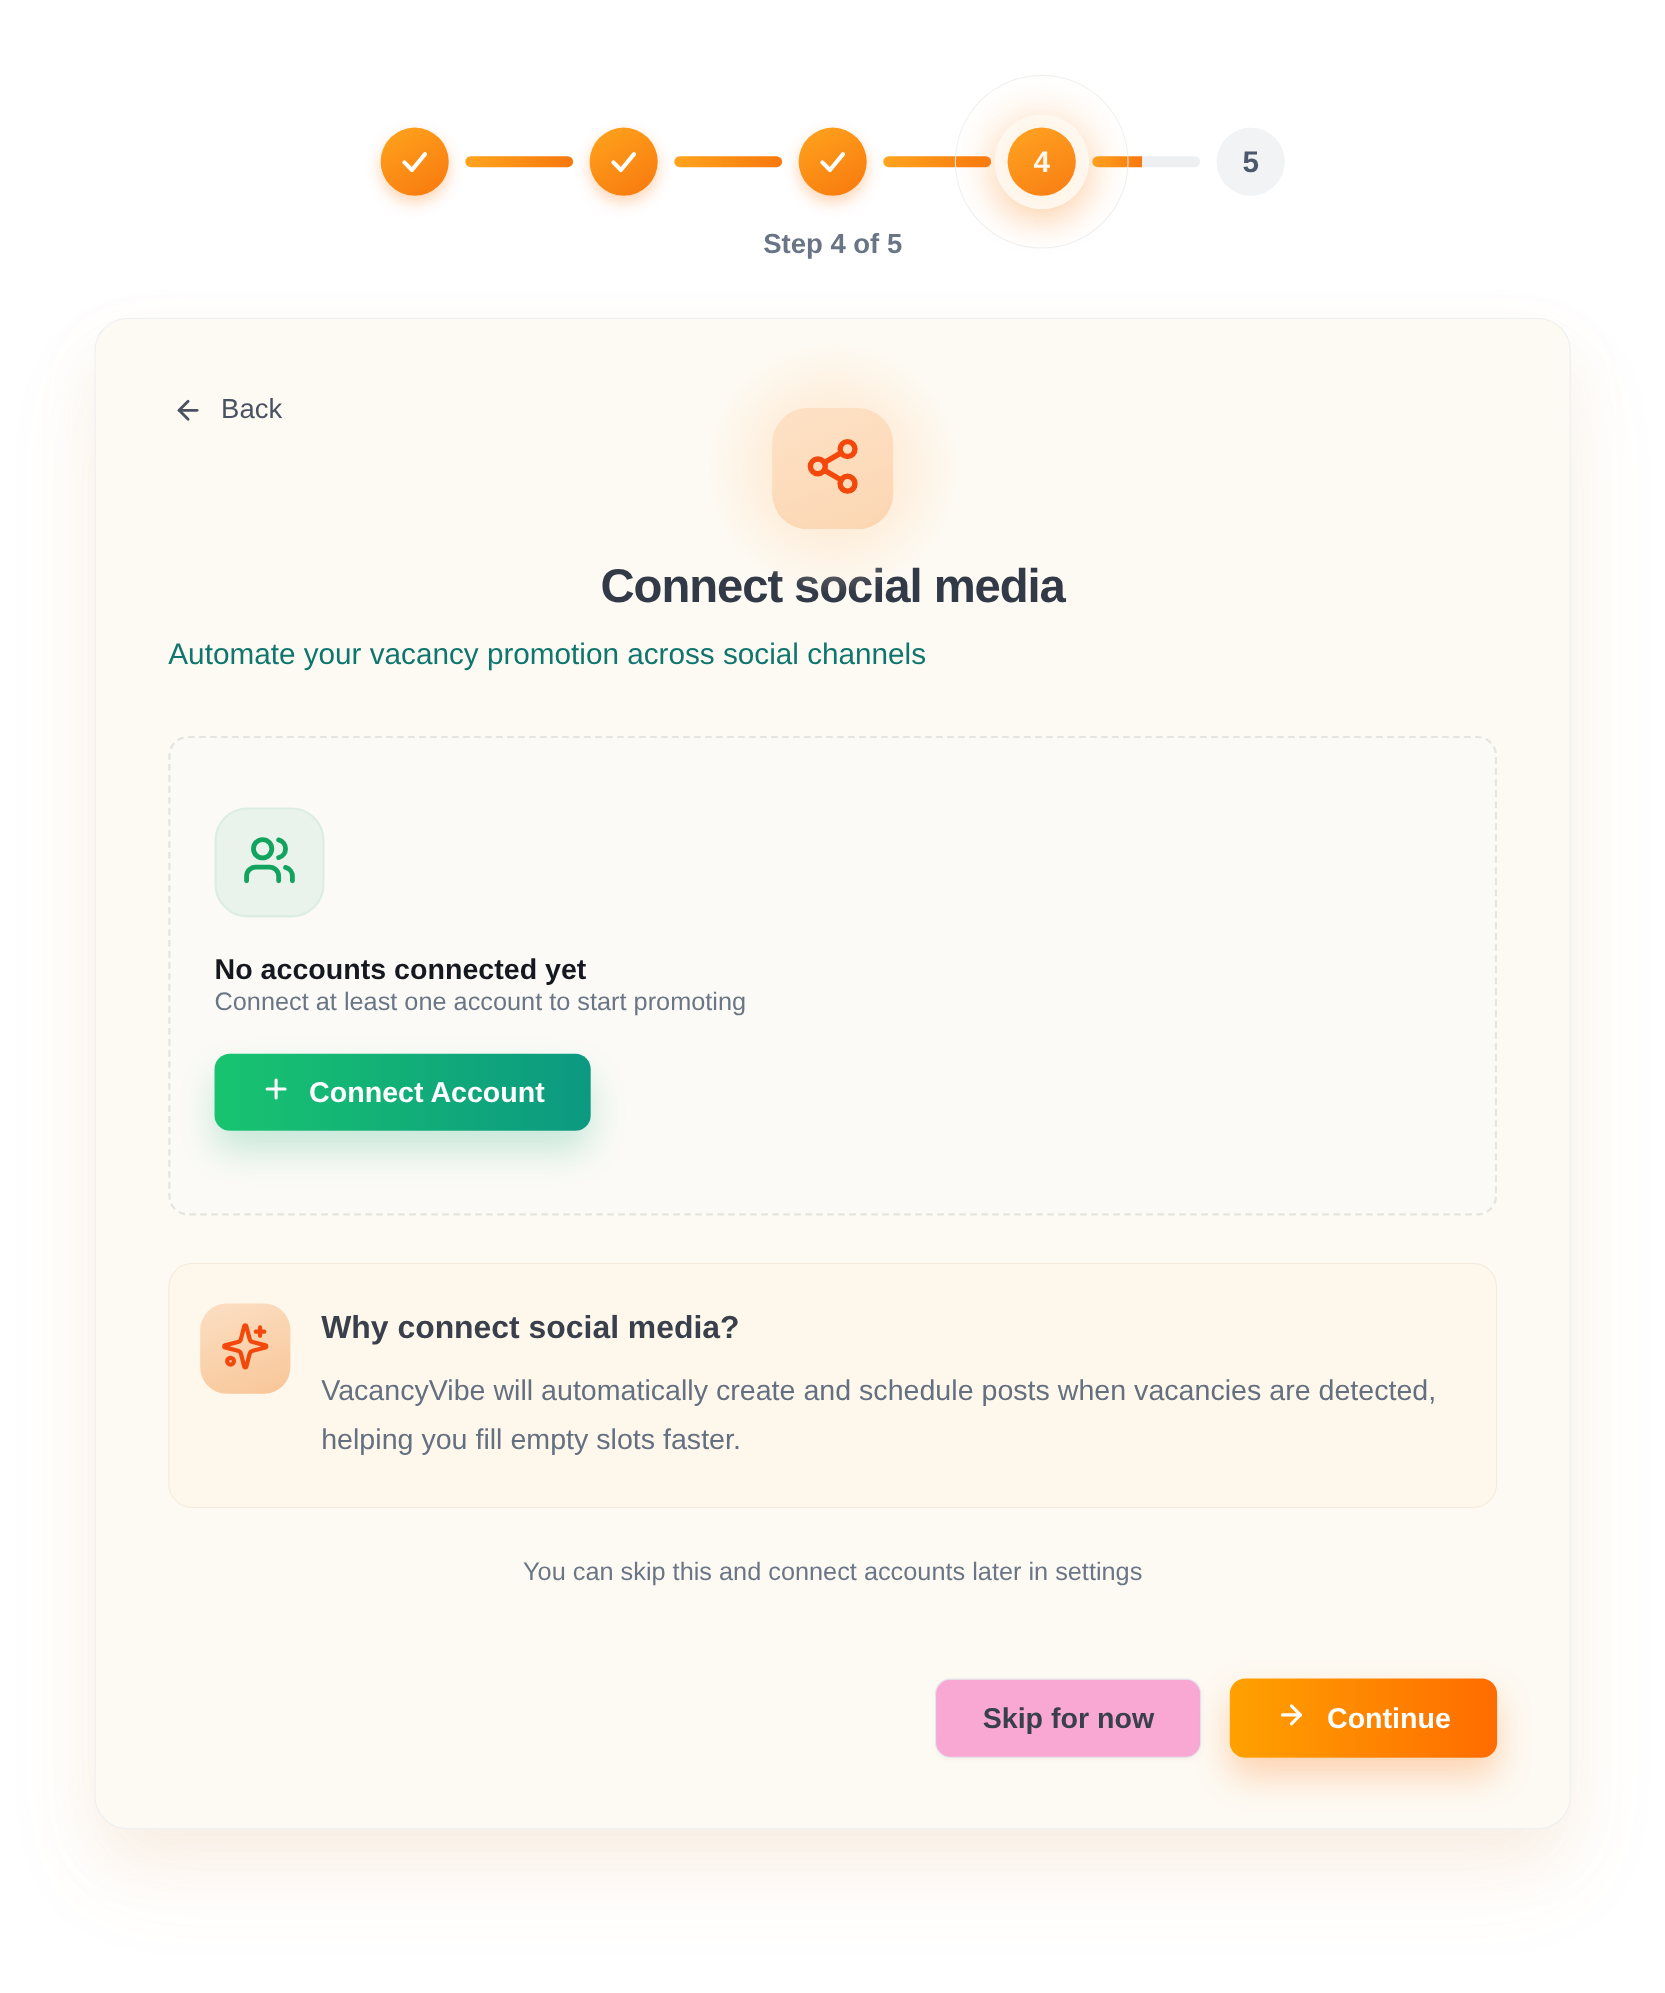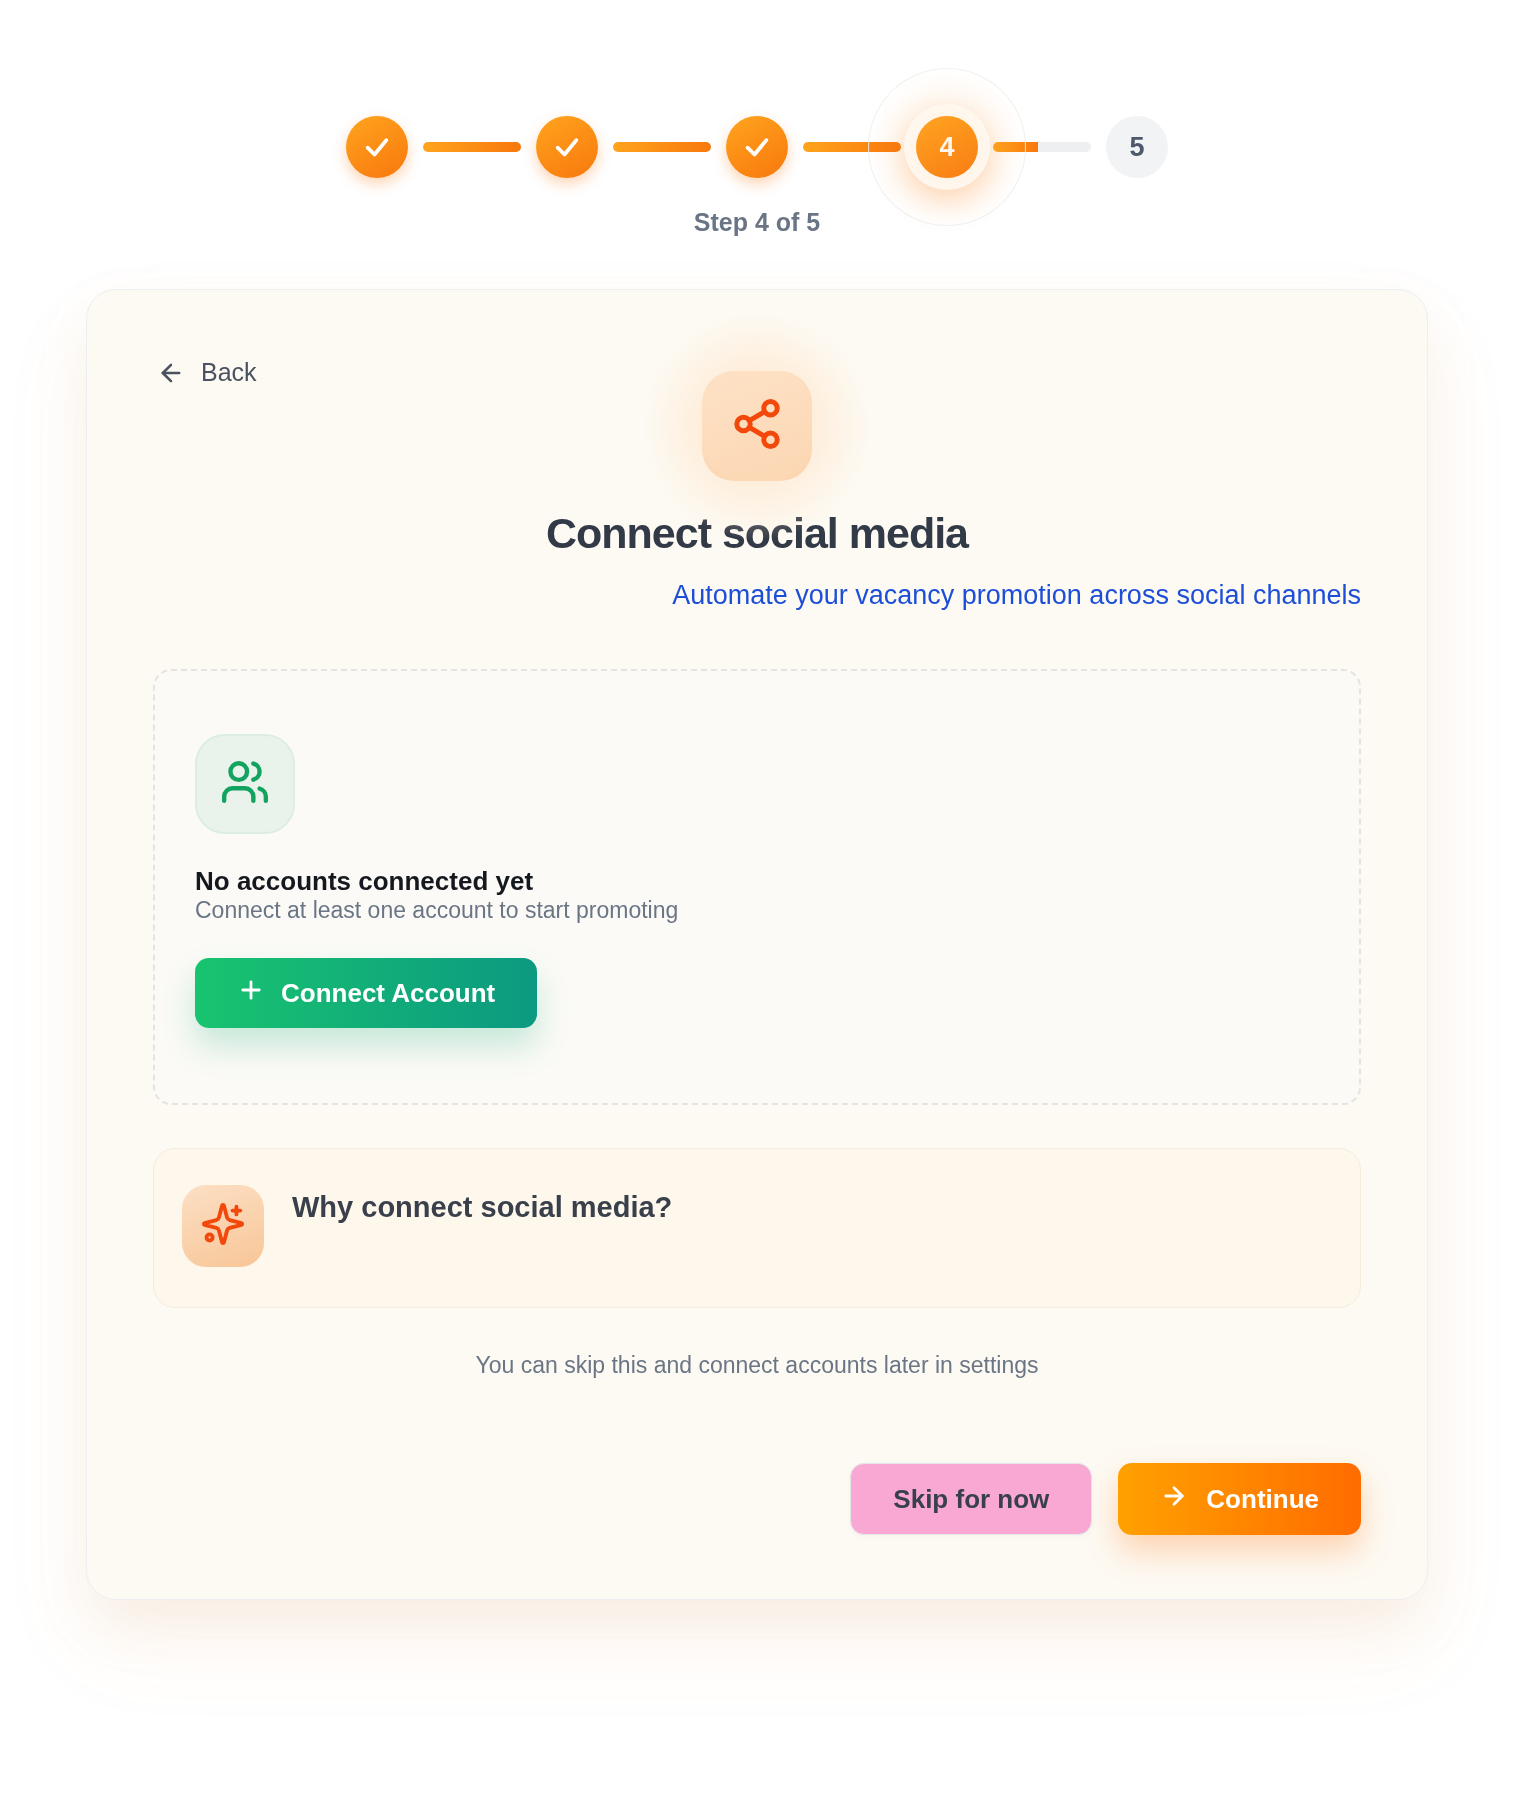--- a/index.html
+++ b/index.html
@@ -84,22 +84,22 @@
     background:radial-gradient(circle, rgba(255,228,200,0.55) 35%, rgba(255,255,255,0) 72%);
     pointer-events:none;
   }
   .hero-icon svg { position:relative; }
 
   h1.title {
     margin:28px 0 0; text-align:center;
     font-size:43px; font-weight:800; letter-spacing:-1px; color:#333a47;
   }
   .subtitle {
-    margin:22px 0 0; text-align:right;
-    font-size:27px; color:#1d4ed8;
+    margin:22px 0 0; text-align:left;
+    font-size:27px; color:#0f766e;
   }
 
   
   .empty-box {
     margin-top:58px;
     border:2px dashed #e6e4df; border-radius:18px;
     background:#fbfaf6;
     padding:63px 40px 75px;
     display:flex; flex-direction:column; align-items:flex-start;
   }
@@ -263,20 +263,21 @@
         <svg width="46" height="46" viewBox="0 0 24 24" fill="none" stroke="#f3480b" stroke-width="2" stroke-linecap="round" stroke-linejoin="round">
             <path d="M9.937 15.5A2 2 0 0 0 8.5 14.063l-6.135-1.582a.5.5 0 0 1 0-.962L8.5 9.936A2 2 0 0 0 9.937 8.5l1.582-6.135a.5.5 0 0 1 .963 0L14.063 8.5A2 2 0 0 0 15.5 9.937l6.135 1.581a.5.5 0 0 1 0 .964L15.5 14.063a2 2 0 0 0-1.437 1.437l-1.582 6.135a.5.5 0 0 1-.963 0z"></path>
             <path d="M19 3v4"></path>
             <path d="M17 5h4"></path>
             <circle cx="5" cy="19" r="1.6"></circle>
           </svg>
       </span>
     </div>
     <div class="info-text">
       <div class="info-title">Why connect social media?</div>
+      <p class="info-body">VacancyVibe will automatically create and schedule posts when vacancies are detected, helping you fill empty slots faster.</p>
     </div>
   </div>
 
   <p class="skip-note">You can skip this and connect accounts later in settings</p>
 
   <div class="footer-actions">
     <button class="skip-btn">
       <span>Skip for now</span>
     </button>
     <button class="continue-btn">

